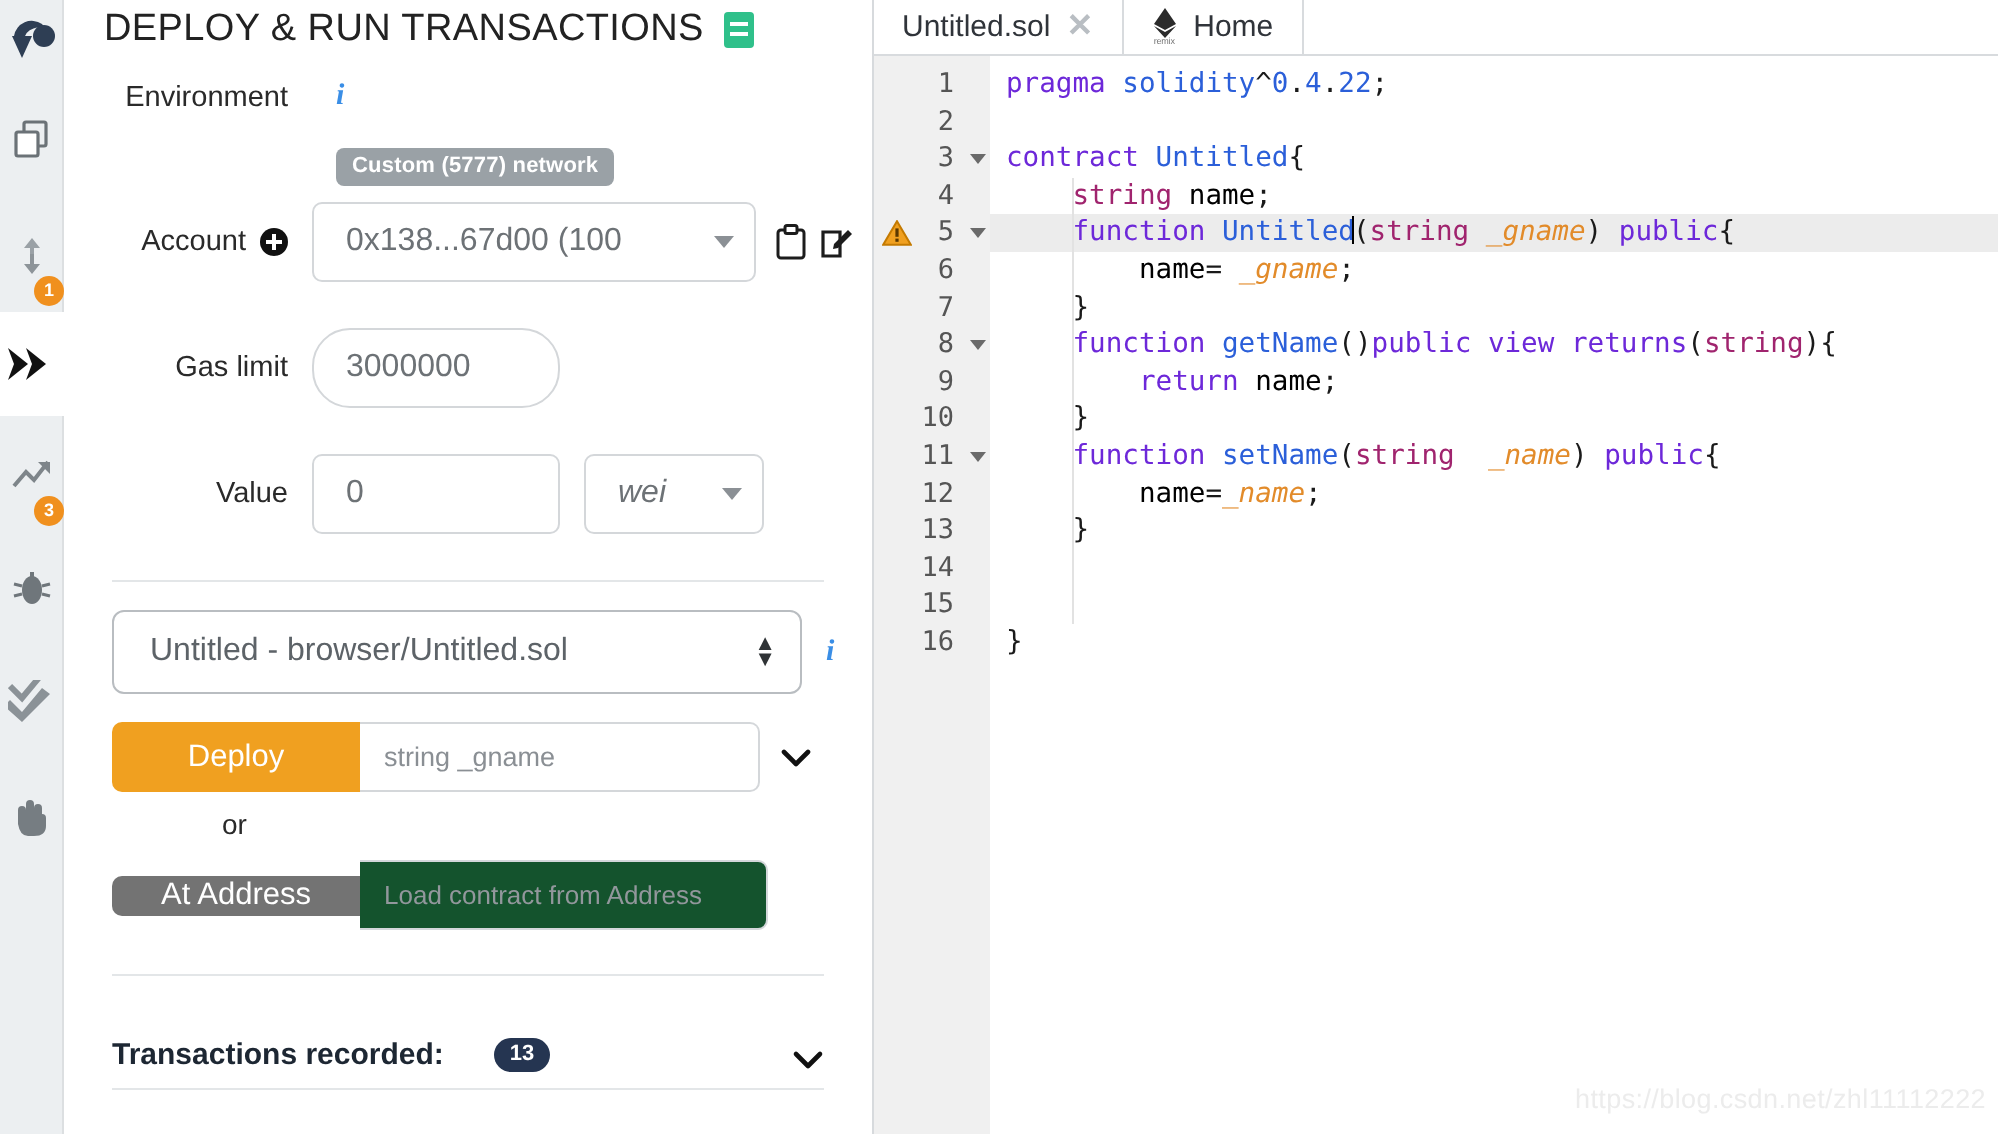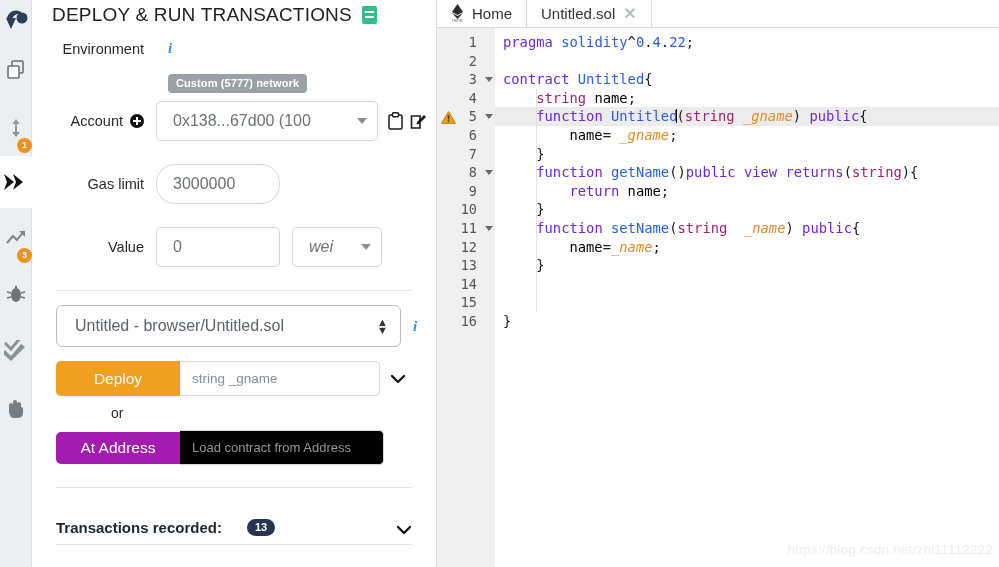--- a/index.html
+++ b/index.html
@@ -183,35 +183,35 @@
     background: #fff;
   }
   .chev-dn {
     margin-left: 10px; cursor: pointer;
   }
   .or-row { padding: 8px 0 6px 6px; }
   .or-text { margin-left: 55px; font-size: 14px; color: #2a2a2a; }
 
   .ataddr-row { display: flex; align-items: center; padding: 2px 0 0 6px; }
   .btn-ataddr {
-    width: 124px; flex: 0 0 124px; height: 32px;
-    background: #a21caf; color: #fff;
+    width: 124px; flex: 0 0 124px; height: 20px;
+    background: #737373; color: #fff;
     font-size: 15.5px;
     display: flex; align-items: center; justify-content: center;
     border-radius: 5px 0 0 5px;
     cursor: pointer;
   }
   .ataddr-input {
     width: 204px; flex: 0 0 204px; height: 35px;
     border: 1px solid #d4d7da; border-left: none;
     border-radius: 0 5px 5px 0;
     display: flex; align-items: center;
     padding-left: 12px;
     font-size: 13px; color: #92979c;
-    background: #000000;
+    background: #14532d;
   }
 
   .tx-row {
     display: flex; align-items: flex-end;
     padding: 0 6px 0 6px;
     height: 34px;
     gap: 15px;
   }
   .tx-label { font-size: 15px; font-weight: bold; color: #1d2733; }
   .tx-badge {
@@ -475,32 +475,32 @@
       </div>
 
       <hr class="sep" style="margin-top:8px;">
     </div>
   </div>
 
   <div id="editor">
 
     <div id="tabbar">
       <div class="tab">
+        <span>Untitled.sol</span>
+        <span class="x">✕</span>
+      </div>
+      <div class="tab">
         <span style="display:flex;flex-direction:column;align-items:center;line-height:1;">
           <svg width="13" height="15" viewBox="0 0 13 15">
             <path d="M6.5 0 L12 8 L6.5 11 L1 8 Z" fill="#2b2b2b"></path>
             <path d="M6.5 12 L12 9 L6.5 15 L1 9 Z" fill="#2b2b2b"></path>
           </svg>
           <span style="font-size:4.5px;color:#777;letter-spacing:-.1px;">remix</span>
         </span>
         <span>Home</span>
-      </div>
-      <div class="tab">
-        <span>Untitled.sol</span>
-        <span class="x">✕</span>
       </div>
     </div>
 
     <div id="code-area">
       <div id="gutter">
           <div class="gline">
             <span class="num">1</span>
           </div>
           <div class="gline">
             <span class="num">2</span>

